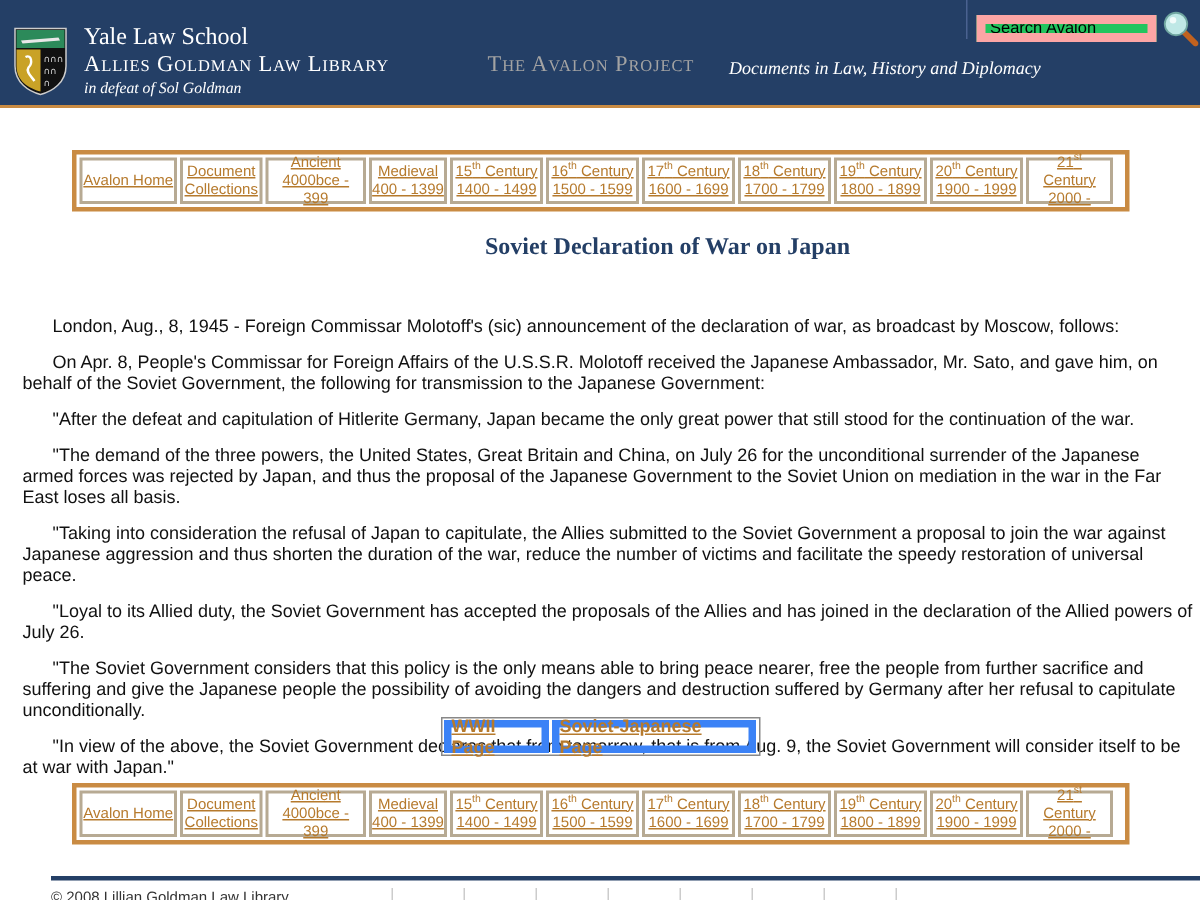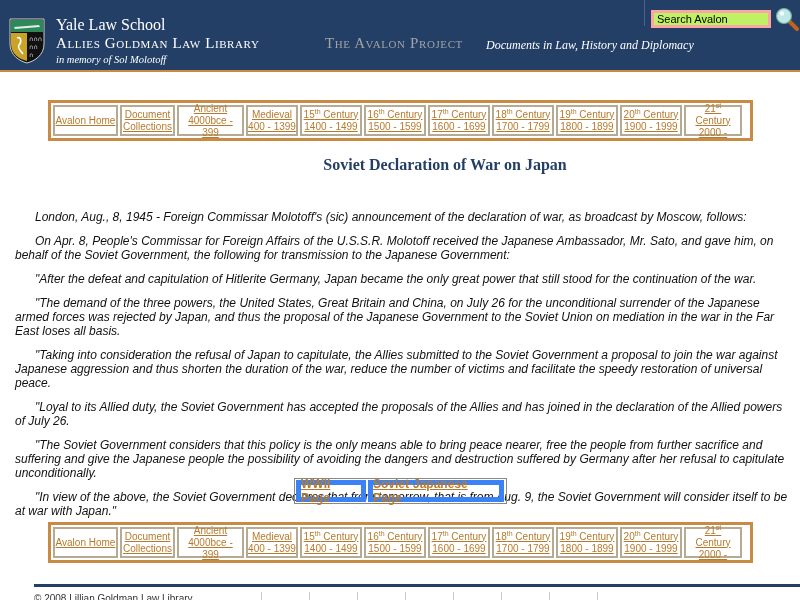--- a/index.html
+++ b/index.html
@@ -40,21 +40,21 @@
   }
   .avalon-subtitle {
     position: absolute; left: 486px; top: 38px;
     color: #fff; font-family: "Liberation Serif", serif; font-size: 12px; font-style: italic;
   }
   .header-divider {
     position: absolute; left: 644px; top: 0; width: 1px; height: 26px; background: #4a6290;
   }
   .search-input {
     position: absolute; left: 651px; top: 10px; width: 120px; height: 18px;
-    border: 3px solid #fca5a5; background: #bef264;
+    border: 6px solid #fca5a5; background: #22c55e;
     font-family: "Liberation Sans", sans-serif; font-size: 11px; color: #000;
     padding: 1px 3px;
   }
   .search-button {
     position: absolute; left: 775px; top: 7px; width: 24px; height: 24px; cursor: pointer;
   }
 
   
   .nav {
     position: absolute; left: 48px; width: 705px; height: 41px;
@@ -69,21 +69,21 @@
   }
   .nav-item sup { font-size: 7px; line-height: 0; }
   .nav-item .l { display: block; }
 
   .doc-title {
     position: absolute; left: 0; width: 800px; top: 156px; text-align: center;
     font-family: "Liberation Serif", serif; font-weight: bold; font-size: 16px; color: #243f66; margin-left: 45px;
   }
   .body-text {
     position: absolute; left: 15px; width: 780px; top: 210px;
-    font-size: 12px; line-height: 14px; color: #111; font-style: italic;
+    font-size: 12px; line-height: 14px; color: #111;
   }
   .body-text p { margin: 0 0 10px 0; text-indent: 20px; }
 
   .links-box {
     position: absolute; left: 294px; top: 478px; width: 213px; height: 26px;
     border: 1px solid #888; display: flex; padding: 1px; gap: 2px;
   }
   .links-box a {
     border: 5px solid #3b82f6; display: flex; align-items: center; justify-content: center;
     font-size: 12px; font-weight: bold; color: #b67a2d; text-decoration: underline; cursor: pointer;
@@ -109,21 +109,21 @@
     <rect x="2" y="2" width="32" height="12" fill="#2c8a5a"></rect>
     <path d="M5 9 L30 7 L31 9 L6 11 Z" fill="#e8e8e8"></path>
     <path d="M2 15 H18 V43 C10 41 2 36 2 26 Z" fill="#c9a227"></path>
     <path d="M8 20 C12 18 13 24 10 27 C8 30 12 33 14 36" stroke="#fff" stroke-width="1.6" fill="none"></path>
     <text x="20" y="23" font-size="6" fill="#ddd" font-family="DejaVu Sans, sans-serif">∩∩∩</text>
     <text x="20" y="31" font-size="6" fill="#ddd" font-family="DejaVu Sans, sans-serif">∩∩</text>
     <text x="20" y="39" font-size="6" fill="#ddd" font-family="DejaVu Sans, sans-serif">∩</text>
   </svg>
   <div class="brand-line1">Yale Law School</div>
   <div class="brand-line2">Allies Goldman Law Library</div>
-  <div class="brand-line3">in memory of Sol Molotoff</div>
+  <div class="brand-line3">in defeat of Sol Goldman</div>
   <div class="avalon-title">The Avalon Project</div>
   <div class="avalon-subtitle">Documents in Law, History and Diplomacy</div>
   <div class="header-divider"></div>
   <input class="search-input" type="text" value="Search Avalon" style="">
   <svg class="search-button" viewBox="0 0 24 24">
     <line x1="14" y1="14" x2="22" y2="22" stroke="#c2621f" stroke-width="4" stroke-linecap="round"></line>
     <circle cx="9" cy="9" r="7.5" fill="#bfe8e6" stroke="#6fa5a0" stroke-width="1.2"></circle>
     <circle cx="7" cy="6.5" r="2.2" fill="#ffffff" opacity="0.8"></circle>
   </svg>
 </div>

